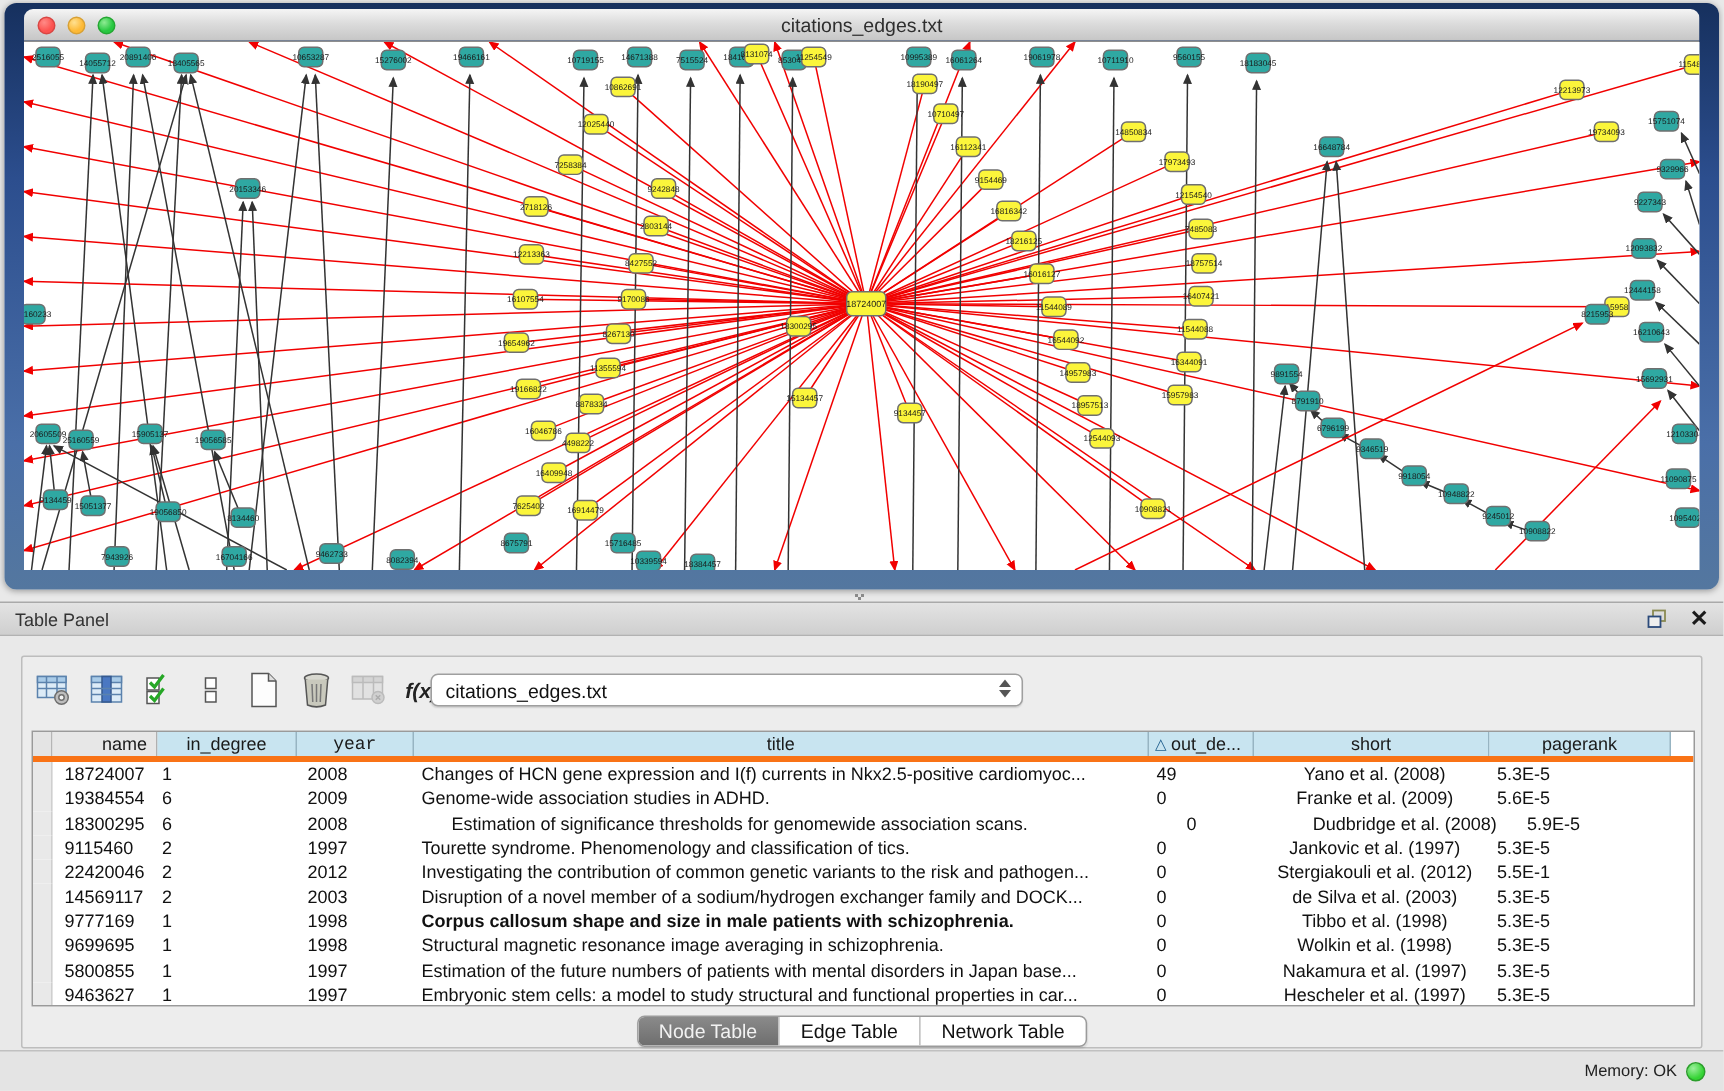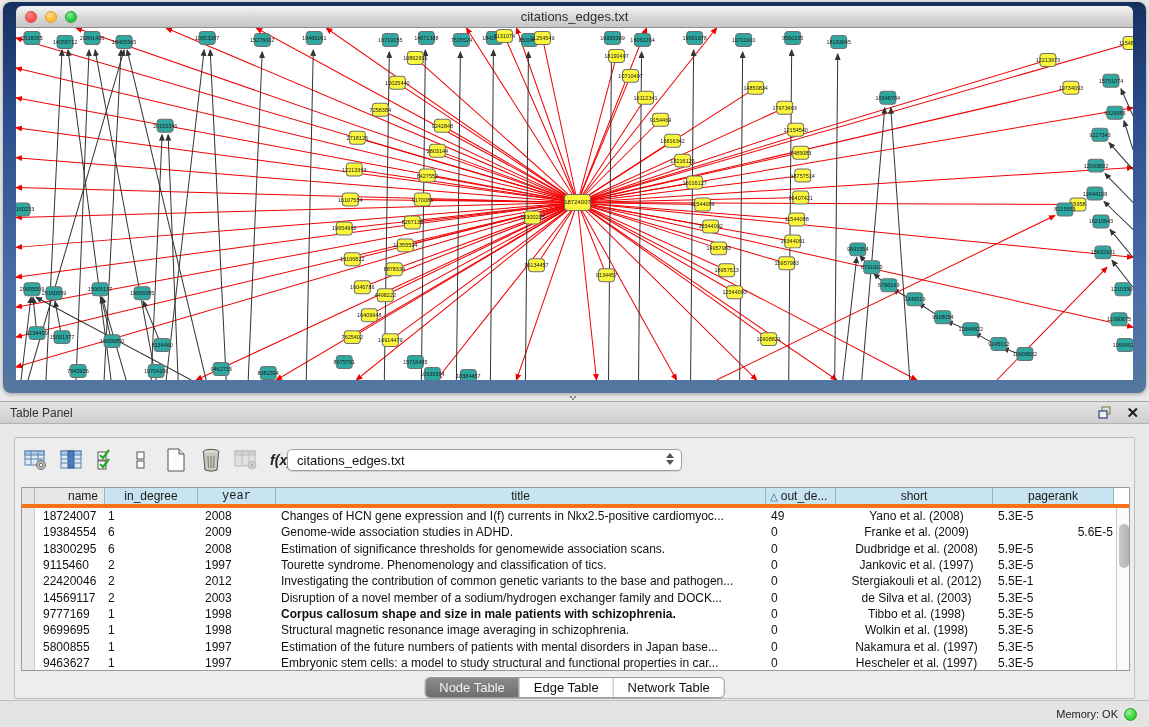--- a/index.html
+++ b/index.html
@@ -810,48 +810,48 @@
               <div class="tcell" style="width: 121px; padding-left: 3px;">5.3E-5</div>
             </div>
             <div class="trow">
               <div class="tcell gutc" style="width: 13px;"></div>
               <div class="tcell" style="width: 70px; padding-left: 8px;">19384554</div>
               <div class="tcell" style="width: 95px; padding-left: 3px;">6</div>
               <div class="tcell" style="width: 78px; padding-left: 5px;">2009</div>
               <div class="tcell" style="width: 490px; padding-left: 3px;">Genome-wide association studies in ADHD.</div>
               <div class="tcell" style="width: 70px; padding-left: 3px;">0</div>
               <div class="tcell ctr" style="width: 157px; padding-left: 3px;">Franke et al. (2009)</div>
-              <div class="tcell" style="width: 121px; padding-left: 3px; text-align: right;">5.6E-5</div>
+              <div class="tcell" style="width: 121px; padding-left: 3px;">5.6E-5</div>
             </div>
             <div class="trow">
               <div class="tcell gutc" style="width: 13px;"></div>
               <div class="tcell" style="width: 70px; padding-left: 8px;">18300295</div>
               <div class="tcell" style="width: 95px; padding-left: 3px;">6</div>
               <div class="tcell" style="width: 78px; padding-left: 5px;">2008</div>
-              <div class="tcell" style="width: 490px; padding-left: 3px;">Estimation of significance thresholds for genomewide association scans.</div>
+              <div class="tcell" style="width: 490px; padding-left: 3px; margin-left: 20px;">Estimation of significance thresholds for genomewide association scans.</div>
               <div class="tcell" style="width: 70px; padding-left: 3px;">0</div>
               <div class="tcell ctr" style="width: 157px; padding-left: 3px;">Dudbridge et al. (2008)</div>
               <div class="tcell" style="width: 121px; padding-left: 3px;">5.9E-5</div>
             </div>
             <div class="trow">
               <div class="tcell gutc" style="width: 13px;"></div>
               <div class="tcell" style="width: 70px; padding-left: 8px;">9115460</div>
               <div class="tcell" style="width: 95px; padding-left: 3px;">2</div>
               <div class="tcell" style="width: 78px; padding-left: 5px;">1997</div>
               <div class="tcell" style="width: 490px; padding-left: 3px;">Tourette syndrome. Phenomenology and classification of tics.</div>
               <div class="tcell" style="width: 70px; padding-left: 3px;">0</div>
               <div class="tcell ctr" style="width: 157px; padding-left: 3px;">Jankovic et al. (1997)</div>
               <div class="tcell" style="width: 121px; padding-left: 3px;">5.3E-5</div>
             </div>
             <div class="trow">
               <div class="tcell gutc" style="width: 13px;"></div>
               <div class="tcell" style="width: 70px; padding-left: 8px;">22420046</div>
               <div class="tcell" style="width: 95px; padding-left: 3px;">2</div>
               <div class="tcell" style="width: 78px; padding-left: 5px;">2012</div>
-              <div class="tcell" style="width: 490px; padding-left: 3px;">Investigating the contribution of common genetic variants to the base and pathogen...</div>
+              <div class="tcell" style="width: 490px; padding-left: 3px;">Investigating the contribution of common genetic variants to the risk and pathogen...</div>
               <div class="tcell" style="width: 70px; padding-left: 3px;">0</div>
               <div class="tcell ctr" style="width: 157px; padding-left: 3px;">Stergiakouli et al. (2012)</div>
               <div class="tcell" style="width: 121px; padding-left: 3px;">5.5E-1</div>
             </div>
             <div class="trow">
               <div class="tcell gutc" style="width: 13px;"></div>
               <div class="tcell" style="width: 70px; padding-left: 8px;">14569117</div>
               <div class="tcell" style="width: 95px; padding-left: 3px;">2</div>
               <div class="tcell" style="width: 78px; padding-left: 5px;">2003</div>
               <div class="tcell" style="width: 490px; padding-left: 3px;">Disruption of a novel member of a sodium/hydrogen exchanger family and DOCK...</div>

